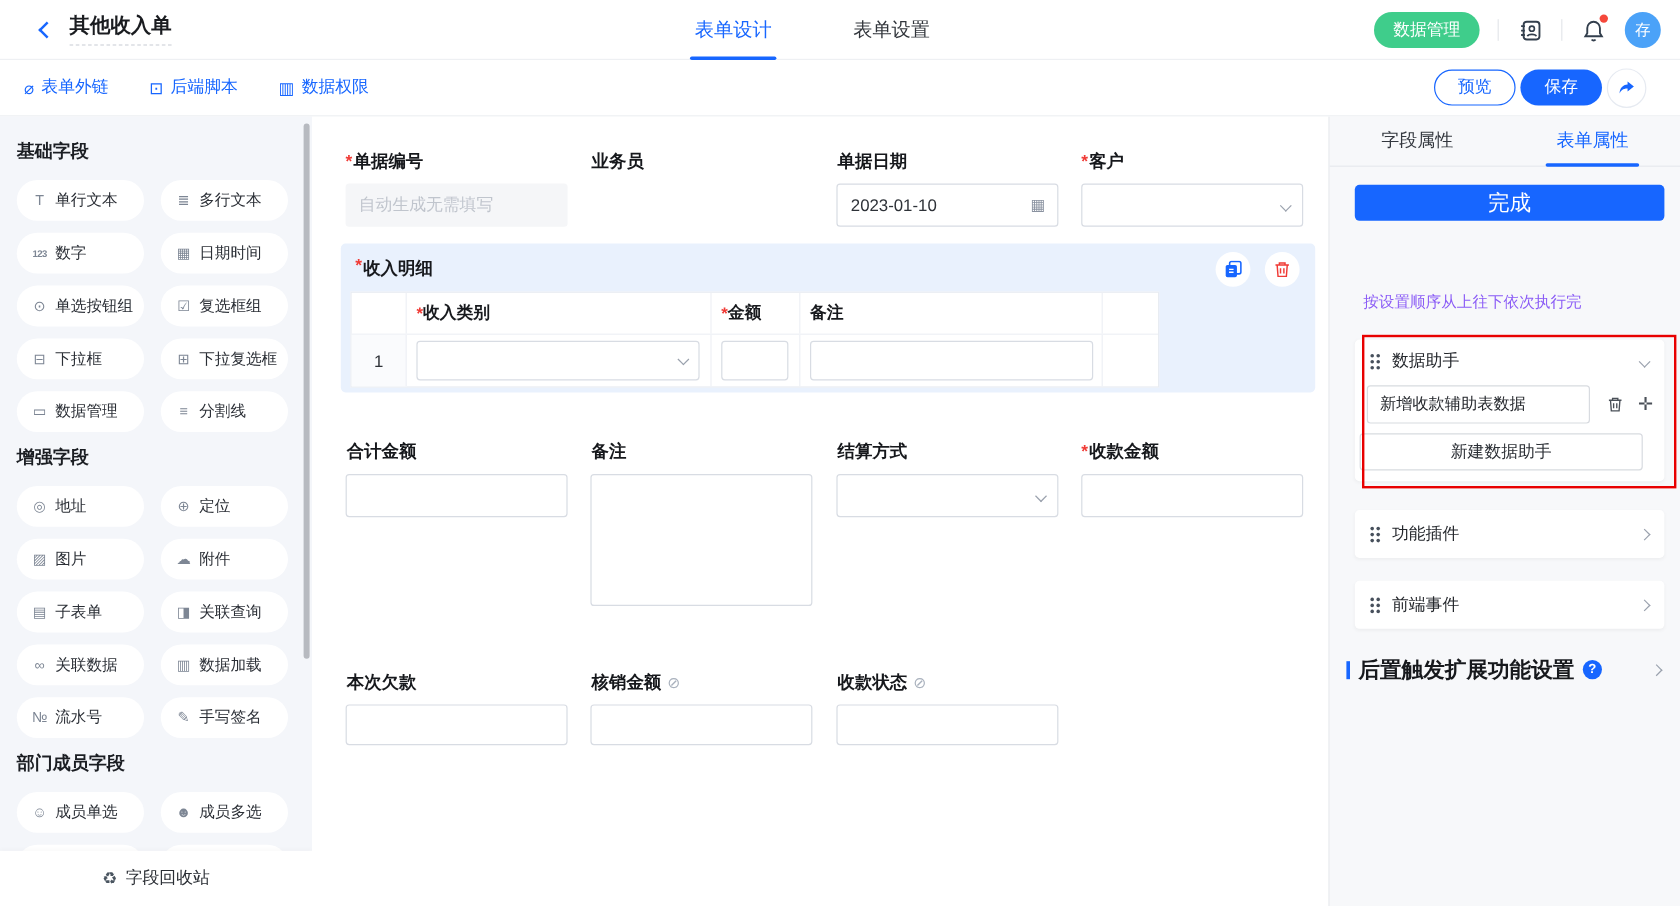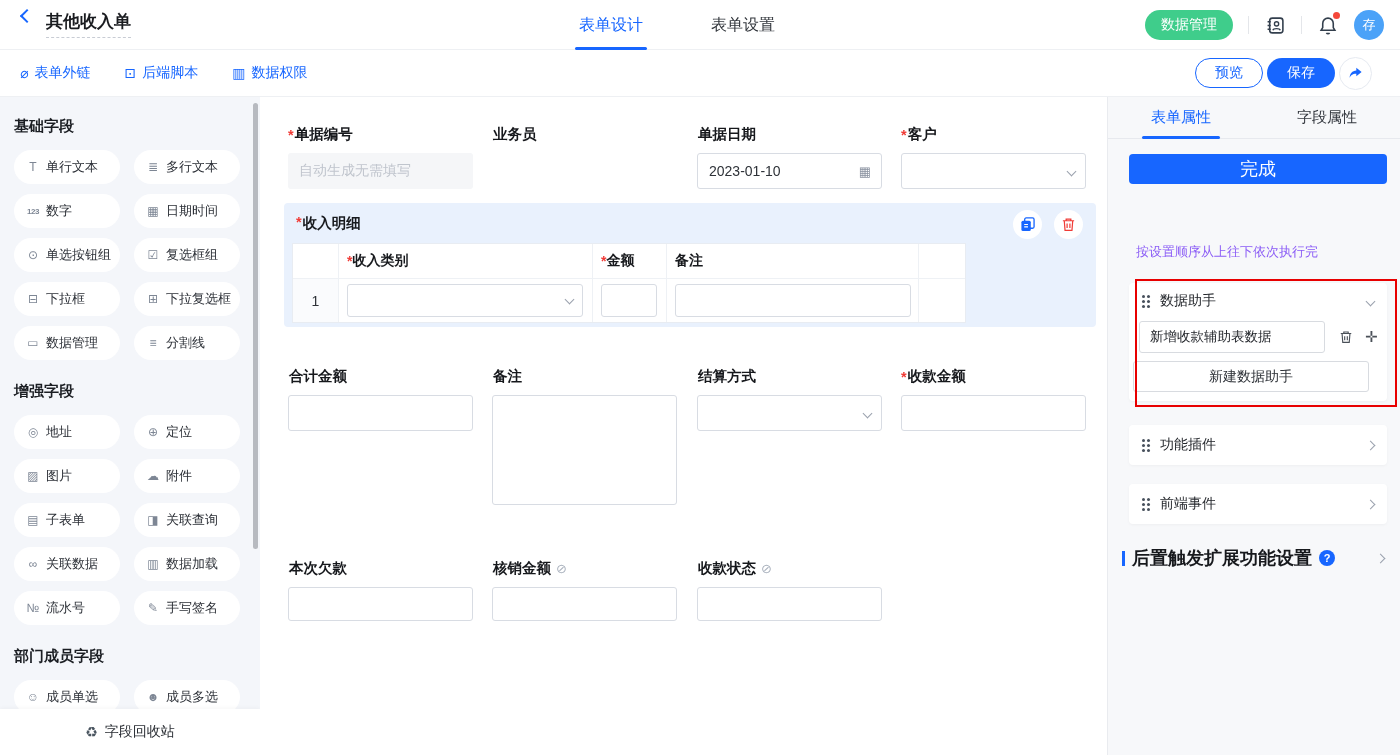--- a/index.html
+++ b/index.html
@@ -5,21 +5,21 @@
   :root{
     --primary:#1766ff; --green:#3fcd8b; --toggle:#4cc827; --red:#f03b36;
     --ann:#e80000; --avatar:#4ba2f8;
   }
   *{box-sizing:border-box;margin:0;padding:0}
   body{font-family:"Liberation Sans","DejaVu Sans",sans-serif;background:#fff}
   .app{position:relative;width:1400px;height:755px;overflow:hidden;background:#fff;color:#17191d}
 
   
   .hdr{position:absolute;left:0;top:0;width:1400px;height:50px;background:#fff;border-bottom:1px solid #eef0f3;display:flex;align-items:center;z-index:10}
-  .hdr-left{display:flex;gap:14px;padding-left:22px}
+  .hdr-left{display:flex;align-items:center;gap:14px;padding-left:34px}
   .chvl{width:10px;height:10px;border-left:2.2px solid var(--primary);border-bottom:2.2px solid var(--primary);transform:rotate(45deg);cursor:pointer}
   .htitle{font-size:17px;font-weight:bold;color:#1a1c20;border-bottom:1.5px dashed #c8ccd4;padding-bottom:4px;line-height:22px}
   .htabs{position:absolute;left:575px;top:0;height:50px;display:flex;gap:60px}
   .htab{position:relative;height:50px;display:flex;align-items:center;font-size:16px;color:#32363c;padding:0 4px;cursor:pointer}
   .htab.active{color:var(--primary)}
   .htab.active::after{content:"";position:absolute;left:0;right:0;bottom:0;height:3px;background:var(--primary);border-radius:2px}
   .hdr-right{position:absolute;right:16px;top:0;height:50px;display:flex;align-items:center;gap:15px}
   .pill-green{height:30px;padding:0 16px;border-radius:15px;background:var(--green);color:#fff;font-size:14px;display:flex;align-items:center;cursor:pointer}
   .vdiv{width:1px;height:18px;background:#e4e6ea}
   .hicon{width:22px;height:22px;display:flex;align-items:center;justify-content:center;cursor:pointer;position:relative}
@@ -32,21 +32,21 @@
   .tlink{display:flex;align-items:center;gap:6px;color:var(--primary);font-size:14px;cursor:pointer}
   .tlink .icon{font-size:14px}
   .tbar-right{position:absolute;right:28px;display:flex;align-items:center;gap:4px}
   .btn-outline{width:68px;height:30px;border:1px solid var(--primary);border-radius:15px;background:#fff;color:var(--primary);font-size:14px;display:flex;align-items:center;justify-content:center;cursor:pointer}
   .btn-solid{width:68px;height:30px;border-radius:15px;background:var(--primary);color:#fff;font-size:14px;display:flex;align-items:center;justify-content:center;cursor:pointer}
   .btn-circ{width:33px;height:33px;border-radius:50%;background:#fff;border:1px solid #e6eaf1;display:flex;align-items:center;justify-content:center;cursor:pointer}
 
   
   .sbar{position:absolute;left:0;top:97px;width:260px;height:658px;background:#f4f6fa;padding:16px 14px 0;overflow:hidden}
   .stitle{font-size:15px;font-weight:bold;color:#1b1e23;margin:4px 0 14px}
-  .stitle.gap{margin-top:22px}
+  .stitle.gap{margin-top:12px}
   .pills{display:flex;flex-wrap:wrap;gap:10px 14px}
   .pill{width:106px;height:34px;border-radius:17px;background:#fff;display:flex;align-items:center;padding-left:12px;gap:6px;font-size:13px;color:#2b2f36;cursor:grab}
   .pill .icon{color:#7d8694;font-size:12px;width:14px;text-align:center;flex:none}
   .icon[data-icon="number-icon"]{font-size:8px;font-weight:bold;letter-spacing:-.5px}
   .sscroll{position:absolute;right:2px;top:6px;width:5px;height:446px;border-radius:3px;background:#b7bac0}
   .sfoot{position:absolute;left:0;bottom:0;width:260px;height:46px;background:#fff;display:flex;align-items:center;justify-content:center;gap:7px;font-size:14px;color:#2a2e34;cursor:pointer;z-index:3;box-shadow:0 -1px 4px rgba(0,0,0,.04)}
   .sfoot .icon{color:#4a5560}
 
   
   .canvas{position:absolute;left:260px;top:97px;width:847px;height:658px;background:#fff}
@@ -441,25 +441,25 @@
           <span class="star"></span>
           <span>收款状态</span>
           <span class="icon" data-icon="eye-hidden-icon">⊘</span>
         </div>
       <div class="ctrl h34"></div>
     </div>
   </main>
 
   <section class="panel">
     <div class="ptabs">
+      <div class="ptab">
+          <span>字段属性</span>
+        </div>
       <div class="ptab active">
           <span>表单属性</span>
-        </div>
-      <div class="ptab">
-          <span>字段属性</span>
         </div>
     </div>
     <div class="done">完成</div>
     <div class="order-hint">按设置顺序从上往下依次执行完</div>
 
     <div class="card assist">
       <div class="assist-head">
         <span class="dots"></span>
         <span class="ttl">数据助手</span>
         <span class="chv"></span>

